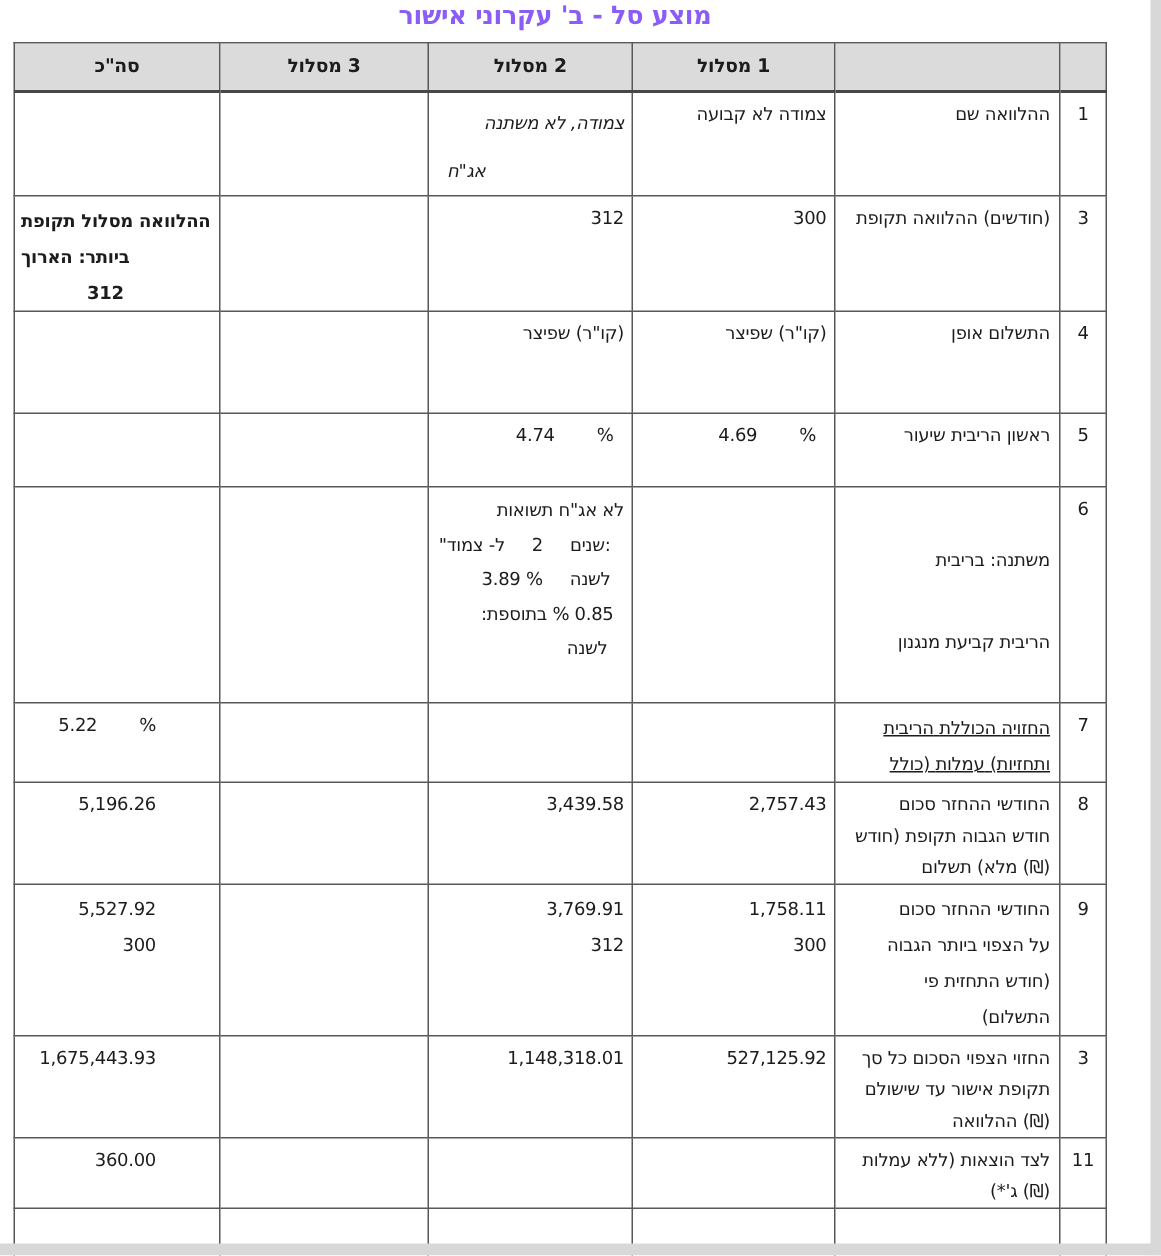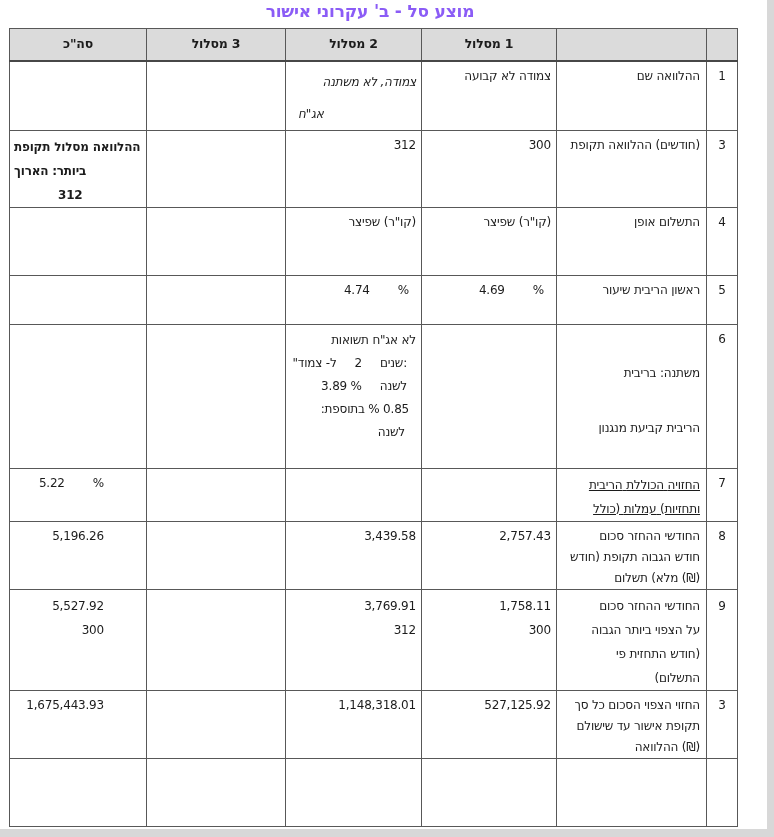--- a/index.html
+++ b/index.html
@@ -271,20 +271,35 @@
     <td class="c-label">
       <div class="line t rev"><bdi>סך</bdi> <bdi>כל</bdi> <bdi>הסכום</bdi> <bdi>הצפוי</bdi> <bdi>החזוי</bdi></div>
       <div class="line t rev"><bdi>שישולם</bdi> <bdi>עד</bdi> <bdi>אישור</bdi> <bdi>תקופת</bdi></div>
       <div class="line t rev"><bdi>ההלוואה</bdi> <bdi>(₪)</bdi></div>
     </td>
     <td class="c-num">
       <div class="line t">3</div>
     </td>
   </tr>
 
+  <tr class="r11" style="height:37px">
+    <td class="c-total">
+      <div class="line numv t">360.00</div>
+    </td>
+    <td class="c-t3"></td>
+    <td class="c-t2"></td>
+    <td class="c-t1"></td>
+    <td class="c-label">
+      <div class="line t rev"><bdi>עמלות</bdi> <bdi>(ללא</bdi> <bdi>הוצאות</bdi> <bdi>לצד</bdi></div>
+      <div class="line t rev"><bdi>ג'*)</bdi> <bdi>(₪)</bdi></div>
+    </td>
+    <td class="c-num">
+      <div class="line t">11</div>
+    </td>
+  </tr>
 
   <tr class="r12" style="height:68px">
     <td class="c-total">
       
       
     </td>
     <td class="c-t3"></td>
     <td class="c-t2">
       
       

